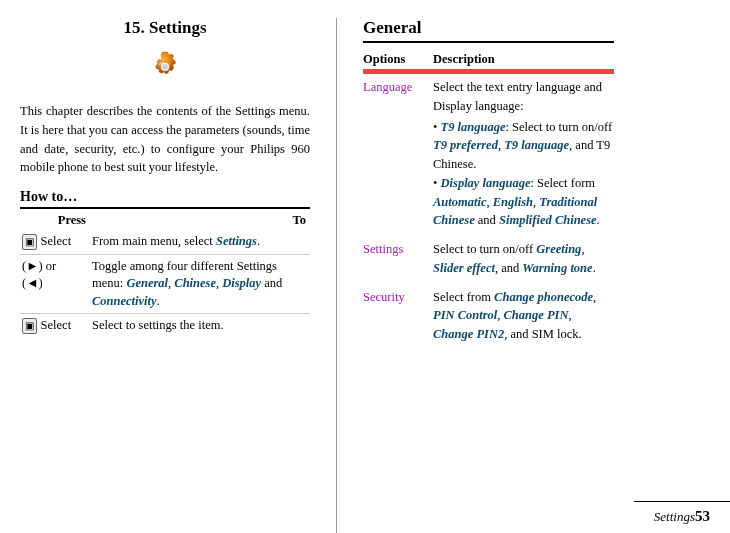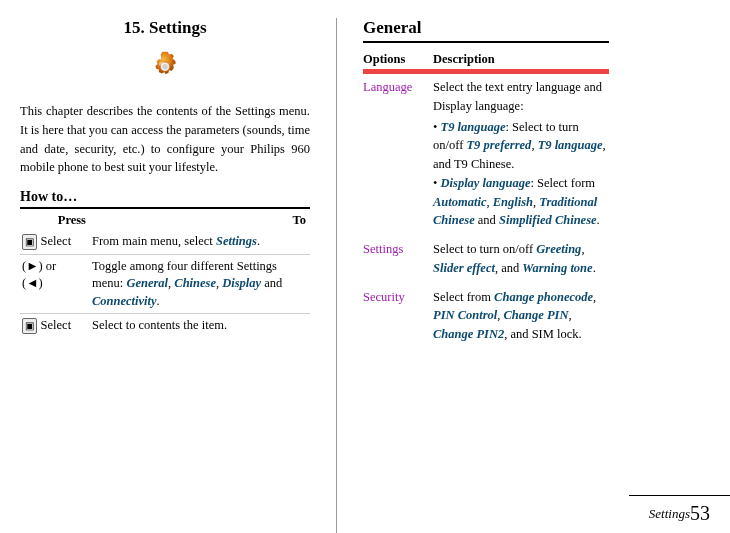--- a/index.html
+++ b/index.html
@@ -194,22 +194,22 @@
       font-size: 13px;
       font-style: italic;
     }
 
     .footer-left {
       font-style: italic;
     }
 
     .footer-right {
       font-style: normal;
-      font-weight: normal;
-      font-size: 20px;
+      font-weight: bold;
+      font-size: 15px;
     }
 
     .divider-col {
       width: 1px;
       background: #999;
       align-self: stretch;
       margin: 0 2px;
     }
   </style>
 </head>
@@ -274,21 +274,21 @@
               Toggle among four different Settings menu: <span class="link-blue">General</span>, <span class="link-blue">Chinese</span>, <span class="link-blue">Display</span> and <span class="link-blue">Connectivity</span>.
             </td>
           </tr>
 
 
           <tr>
             <td class="press-col">
               <span class="key-icon">▣</span> Select
             </td>
             <td>
-              Select to contents the item.
+              Select to settings the item.
             </td>
           </tr>
         </tbody>
       </table>
 
     </div>
 
     <div class="divider-col"></div>
 
     <div class="right-col">

